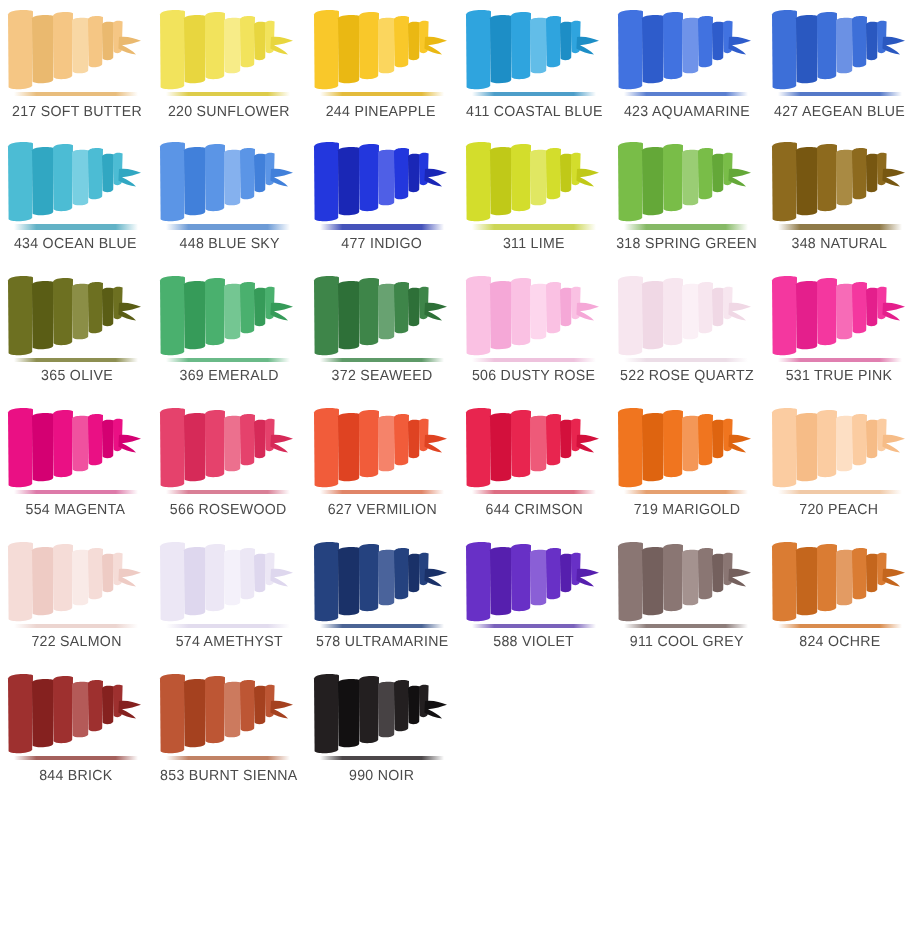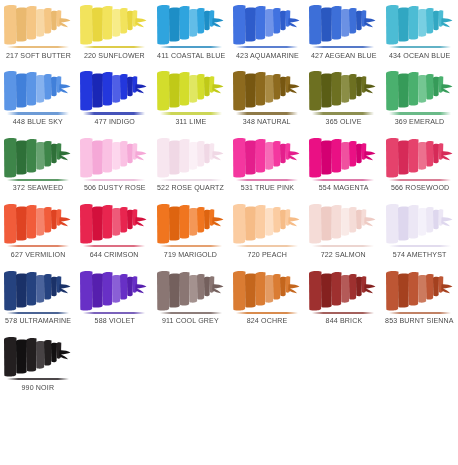--- a/index.html
+++ b/index.html
@@ -92,20 +92,36 @@
           <path d="M54.5 9.6 C55.5 7.9 58.3 8.3 59.3 8.8 L58.9 23.3 C58.1 24.9 55.7 25.1 54.8 23.8 Z" fill="#f2e35c"></path>
           <path d="M57.5 16.5 C61.5 16.0 65.0 17.0 68.5 18.4 C66.0 19.3 62.5 20.3 59.0 20.6 C61.8 21.9 64.3 23.4 66.0 25.2 C63.0 25.0 59.8 23.9 57.2 22.3 Z" fill="#e8d63f"></path>
         </svg>
       </div>
       <div class="bar" style="background: linear-gradient(to right, rgba(221, 204, 74, 0) 0%, rgb(221, 204, 74) 18%, rgb(221, 204, 74) 82%, rgba(221, 204, 74, 0) 100%);"></div>
       <div class="label">220 SUNFLOWER</div>
     </div>
     <div class="swatch-cell">
       <div class="stroke-wrap">
         <svg viewBox="0 0 72 44" width="72" height="44">
+          <path d="M2.0 5.2 C3.0 2.4 13.5 2.8 14.5 3.7 L14.1 40.7 C13.3 42.9 3.2 43.1 2.3 41.6 Z" fill="#f9c82a"></path>
+          <path d="M14.0 7.1 C15.0 4.9 24.0 5.3 25.0 6.0 L24.6 38.0 C23.8 39.9 15.2 40.1 14.3 38.7 Z" fill="#eab813"></path>
+          <path d="M24.5 5.9 C25.5 3.4 33.5 3.8 34.5 4.6 L34.1 35.9 C33.3 37.9 25.7 38.1 24.8 36.6 Z" fill="#f9c82a"></path>
+          <path d="M34.0 8.3 C35.0 6.4 41.5 6.8 42.5 7.4 L42.1 33.2 C41.3 34.9 35.2 35.1 34.3 33.7 Z" fill="#fbd65e"></path>
+          <path d="M42.0 7.5 C43.0 5.4 48.5 5.8 49.5 6.5 L49.1 30.1 C48.3 31.9 43.2 32.1 42.3 30.7 Z" fill="#f9c82a"></path>
+          <path d="M49.0 10.0 C50.0 8.4 54.0 8.8 55.0 9.3 L54.6 26.9 C53.8 28.4 50.2 28.6 49.3 27.3 Z" fill="#eab813"></path>
+          <path d="M54.5 9.6 C55.5 7.9 58.3 8.3 59.3 8.8 L58.9 23.3 C58.1 24.9 55.7 25.1 54.8 23.8 Z" fill="#f9c82a"></path>
+          <path d="M57.5 16.5 C61.5 16.0 65.0 17.0 68.5 18.4 C66.0 19.3 62.5 20.3 59.0 20.6 C61.8 21.9 64.3 23.4 66.0 25.2 C63.0 25.0 59.8 23.9 57.2 22.3 Z" fill="#eab813"></path>
+        </svg>
+      </div>
+      <div class="bar" style="background: linear-gradient(to right, rgba(227, 187, 60, 0) 0%, rgb(227, 187, 60) 18%, rgb(227, 187, 60) 82%, rgba(227, 187, 60, 0) 100%);"></div>
+      <div class="label">244 PINEAPPLE</div>
+    </div>
+    <div class="swatch-cell">
+      <div class="stroke-wrap">
+        <svg viewBox="0 0 72 44" width="72" height="44">
           <path d="M2.0 5.2 C3.0 2.4 13.5 2.8 14.5 3.7 L14.1 40.7 C13.3 42.9 3.2 43.1 2.3 41.6 Z" fill="#2fa4de"></path>
           <path d="M14.0 7.1 C15.0 4.9 24.0 5.3 25.0 6.0 L24.6 38.0 C23.8 39.9 15.2 40.1 14.3 38.7 Z" fill="#1d8ec6"></path>
           <path d="M24.5 5.9 C25.5 3.4 33.5 3.8 34.5 4.6 L34.1 35.9 C33.3 37.9 25.7 38.1 24.8 36.6 Z" fill="#2fa4de"></path>
           <path d="M34.0 8.3 C35.0 6.4 41.5 6.8 42.5 7.4 L42.1 33.2 C41.3 34.9 35.2 35.1 34.3 33.7 Z" fill="#62bde8"></path>
           <path d="M42.0 7.5 C43.0 5.4 48.5 5.8 49.5 6.5 L49.1 30.1 C48.3 31.9 43.2 32.1 42.3 30.7 Z" fill="#2fa4de"></path>
           <path d="M49.0 10.0 C50.0 8.4 54.0 8.8 55.0 9.3 L54.6 26.9 C53.8 28.4 50.2 28.6 49.3 27.3 Z" fill="#1d8ec6"></path>
           <path d="M54.5 9.6 C55.5 7.9 58.3 8.3 59.3 8.8 L58.9 23.3 C58.1 24.9 55.7 25.1 54.8 23.8 Z" fill="#2fa4de"></path>
           <path d="M57.5 16.5 C61.5 16.0 65.0 17.0 68.5 18.4 C66.0 19.3 62.5 20.3 59.0 20.6 C61.8 21.9 64.3 23.4 66.0 25.2 C63.0 25.0 59.8 23.9 57.2 22.3 Z" fill="#1d8ec6"></path>
         </svg>
       </div>
@@ -204,20 +220,36 @@
           <path d="M54.5 9.6 C55.5 7.9 58.3 8.3 59.3 8.8 L58.9 23.3 C58.1 24.9 55.7 25.1 54.8 23.8 Z" fill="#d3dd2c"></path>
           <path d="M57.5 16.5 C61.5 16.0 65.0 17.0 68.5 18.4 C66.0 19.3 62.5 20.3 59.0 20.6 C61.8 21.9 64.3 23.4 66.0 25.2 C63.0 25.0 59.8 23.9 57.2 22.3 Z" fill="#c0c918"></path>
         </svg>
       </div>
       <div class="bar" style="background: linear-gradient(to right, rgba(204, 214, 86, 0) 0%, rgb(204, 214, 86) 18%, rgb(204, 214, 86) 82%, rgba(204, 214, 86, 0) 100%);"></div>
       <div class="label">311 LIME</div>
     </div>
     <div class="swatch-cell">
       <div class="stroke-wrap">
         <svg viewBox="0 0 72 44" width="72" height="44">
+          <path d="M2.0 5.2 C3.0 2.4 13.5 2.8 14.5 3.7 L14.1 40.7 C13.3 42.9 3.2 43.1 2.3 41.6 Z" fill="#79bd48"></path>
+          <path d="M14.0 7.1 C15.0 4.9 24.0 5.3 25.0 6.0 L24.6 38.0 C23.8 39.9 15.2 40.1 14.3 38.7 Z" fill="#64a838"></path>
+          <path d="M24.5 5.9 C25.5 3.4 33.5 3.8 34.5 4.6 L34.1 35.9 C33.3 37.9 25.7 38.1 24.8 36.6 Z" fill="#79bd48"></path>
+          <path d="M34.0 8.3 C35.0 6.4 41.5 6.8 42.5 7.4 L42.1 33.2 C41.3 34.9 35.2 35.1 34.3 33.7 Z" fill="#9acd74"></path>
+          <path d="M42.0 7.5 C43.0 5.4 48.5 5.8 49.5 6.5 L49.1 30.1 C48.3 31.9 43.2 32.1 42.3 30.7 Z" fill="#79bd48"></path>
+          <path d="M49.0 10.0 C50.0 8.4 54.0 8.8 55.0 9.3 L54.6 26.9 C53.8 28.4 50.2 28.6 49.3 27.3 Z" fill="#64a838"></path>
+          <path d="M54.5 9.6 C55.5 7.9 58.3 8.3 59.3 8.8 L58.9 23.3 C58.1 24.9 55.7 25.1 54.8 23.8 Z" fill="#79bd48"></path>
+          <path d="M57.5 16.5 C61.5 16.0 65.0 17.0 68.5 18.4 C66.0 19.3 62.5 20.3 59.0 20.6 C61.8 21.9 64.3 23.4 66.0 25.2 C63.0 25.0 59.8 23.9 57.2 22.3 Z" fill="#64a838"></path>
+        </svg>
+      </div>
+      <div class="bar" style="background: linear-gradient(to right, rgba(134, 185, 102, 0) 0%, rgb(134, 185, 102) 18%, rgb(134, 185, 102) 82%, rgba(134, 185, 102, 0) 100%);"></div>
+      <div class="label">318 SPRING GREEN</div>
+    </div>
+    <div class="swatch-cell">
+      <div class="stroke-wrap">
+        <svg viewBox="0 0 72 44" width="72" height="44">
           <path d="M2.0 5.2 C3.0 2.4 13.5 2.8 14.5 3.7 L14.1 40.7 C13.3 42.9 3.2 43.1 2.3 41.6 Z" fill="#8d6a1e"></path>
           <path d="M14.0 7.1 C15.0 4.9 24.0 5.3 25.0 6.0 L24.6 38.0 C23.8 39.9 15.2 40.1 14.3 38.7 Z" fill="#775711"></path>
           <path d="M24.5 5.9 C25.5 3.4 33.5 3.8 34.5 4.6 L34.1 35.9 C33.3 37.9 25.7 38.1 24.8 36.6 Z" fill="#8d6a1e"></path>
           <path d="M34.0 8.3 C35.0 6.4 41.5 6.8 42.5 7.4 L42.1 33.2 C41.3 34.9 35.2 35.1 34.3 33.7 Z" fill="#a98a43"></path>
           <path d="M42.0 7.5 C43.0 5.4 48.5 5.8 49.5 6.5 L49.1 30.1 C48.3 31.9 43.2 32.1 42.3 30.7 Z" fill="#8d6a1e"></path>
           <path d="M49.0 10.0 C50.0 8.4 54.0 8.8 55.0 9.3 L54.6 26.9 C53.8 28.4 50.2 28.6 49.3 27.3 Z" fill="#775711"></path>
           <path d="M54.5 9.6 C55.5 7.9 58.3 8.3 59.3 8.8 L58.9 23.3 C58.1 24.9 55.7 25.1 54.8 23.8 Z" fill="#8d6a1e"></path>
           <path d="M57.5 16.5 C61.5 16.0 65.0 17.0 68.5 18.4 C66.0 19.3 62.5 20.3 59.0 20.6 C61.8 21.9 64.3 23.4 66.0 25.2 C63.0 25.0 59.8 23.9 57.2 22.3 Z" fill="#775711"></path>
         </svg>
       </div>

